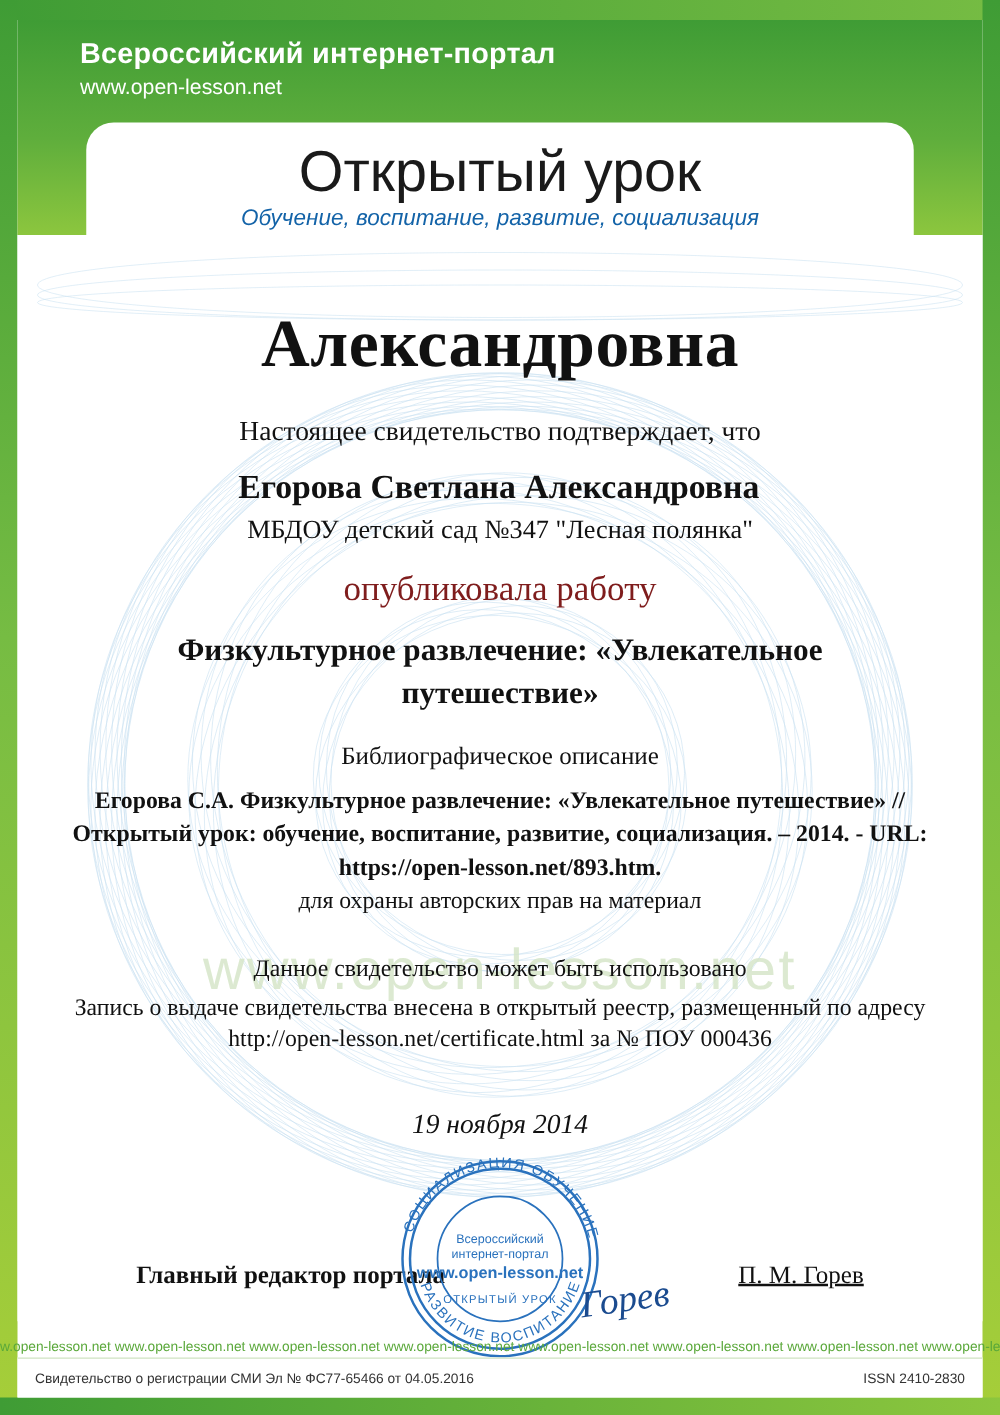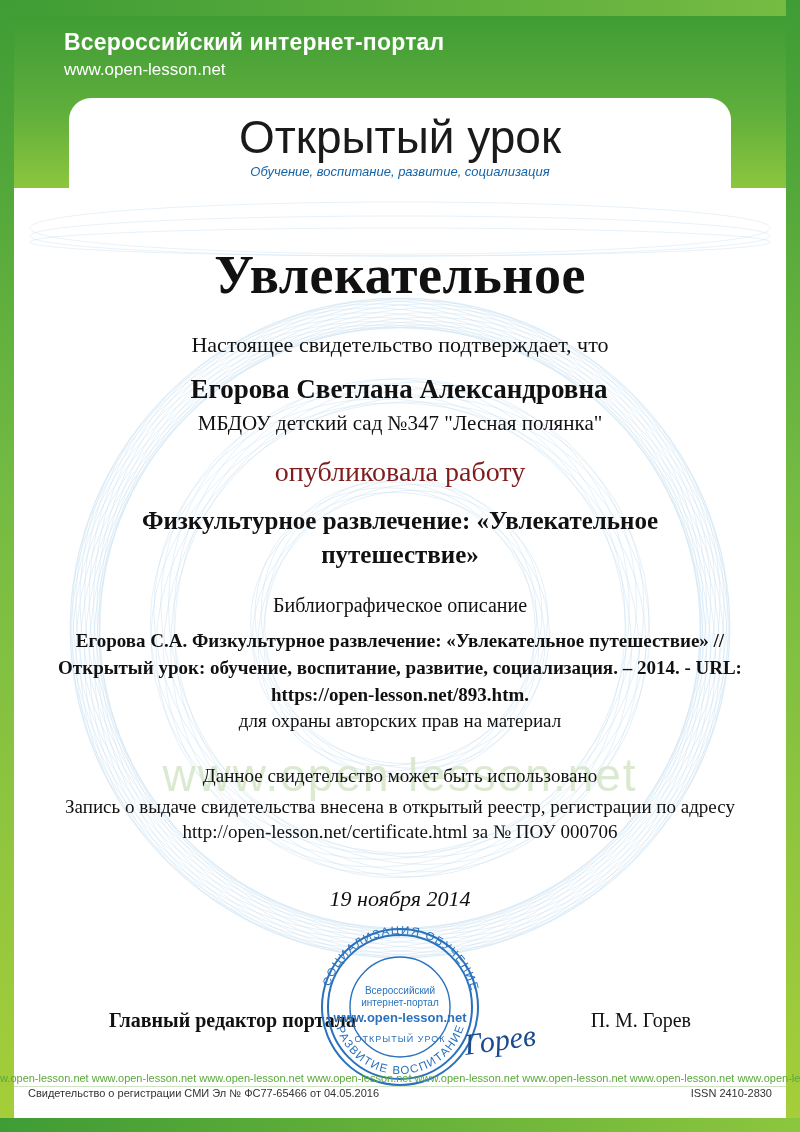--- a/index.html
+++ b/index.html
@@ -57,21 +57,21 @@
     border-radius:22px 22px 0 0;
     text-align:center;
   }
   .plate-title{
     font-family:"Liberation Sans", sans-serif;
     font-size:46px;line-height:54px;color:#1a1a1a;
     margin-top:12px;font-weight:normal;
   }
   .plate-sub{
     font-family:"Liberation Sans", sans-serif;
-    font-style:italic;font-size:13px;color:#1363a8;
+    font-style:italic;font-size:18px;color:#1363a8;
     margin-top:0px;
   }
 
   
   .body-area{
     position:absolute;left:14px;right:14px;top:188px;bottom:75px;
     background:#ffffff;
     overflow:hidden;
   }
   .guilloche{
@@ -122,21 +122,21 @@
   }
 
   
   .sign-row{
     position:absolute;left:14px;right:14px;bottom:100px;
     display:flex;align-items:center;justify-content:space-between;
     padding:0 95px;
     box-sizing:border-box;
   }
   .sign-label{font-size:20px;color:#111;font-weight:bold;}
-  .sign-name{font-size:20px;color:#111;}
+  .sign-name{font-size:20px;color:#111;text-decoration:underline;}
   .stamp{
     position:absolute;left:50%;bottom:30px;transform:translateX(-50%);
     width:190px;height:190px;
   }
   .signature{
     position:absolute;left:58%;bottom:75px;
     font-family:"Liberation Serif", serif;
     font-style:italic;font-size:30px;color:#1b4b8f;
     transform:rotate(-8deg);
   }
@@ -145,21 +145,21 @@
   .url-strip{
     position:absolute;left:0;right:0;bottom:46px;height:16px;
     overflow:hidden;white-space:nowrap;
     font-family:"Liberation Sans", sans-serif;
     font-size:11px;color:#5aa83a;
     line-height:16px;
   }
   .footer{
     position:absolute;left:14px;right:14px;bottom:14px;height:32px;
     background:#ffffff;
-    display:flex;align-items:flex-start;justify-content:space-between;
+    display:flex;align-items:center;justify-content:space-between;
     padding:0 14px;box-sizing:border-box;
     border-top:1px solid #cfe3c2;
     font-family:"Liberation Sans", sans-serif;
     font-size:11px;color:#333;
   }
 </style>
 </head>
 <body>
 
 <div class="page">
@@ -231,32 +231,32 @@
           <ellipse rx="370" ry="26" transform="rotate(0)"></ellipse>
           <ellipse rx="370" ry="20" transform="rotate(0) translate(0,8)"></ellipse>
           <ellipse rx="370" ry="14" transform="rotate(0) translate(0,14)"></ellipse>
         </g>
       </g>
     </svg>
 
     <div class="watermark">www.open-lesson.net</div>
 
     <div class="content">
-      <h1 class="cert-title">Увлекательное</h1>
+      <h1 class="cert-title">Александровна</h1>
       <div class="line-reg">Настоящее свидетельство подтверждает, что</div>
       <div class="name">Егорова Светлана Александровна</div>
       <div class="org">МБДОУ детский сад №347 "Лесная полянка"</div>
       <div class="published">опубликовала работу</div>
       <div class="work">Физкультурное развлечение: «Увлекательное путешествие»</div>
       <div class="biblio-label">Библиографическое описание</div>
       <div class="biblio">Егорова С.А. Физкультурное развлечение: «Увлекательное путешествие» // Открытый урок: обучение, воспитание, развитие, социализация. – 2014. - URL: https://open-lesson.net/893.htm.</div>
       <div class="note" style="margin-top:0">для охраны авторских прав на материал</div>
       <div class="note">Данное свидетельство может быть использовано</div>
-      <div class="note" style="margin-top:6px">Запись о выдаче свидетельства внесена в открытый реестр, регистрации по адресу</div>
-      <div class="note" style="margin-top:0">http://open-lesson.net/certificate.html за № ПОУ 000706</div>
+      <div class="note" style="margin-top:6px">Запись о выдаче свидетельства внесена в открытый реестр, размещенный по адресу</div>
+      <div class="note" style="margin-top:0">http://open-lesson.net/certificate.html за № ПОУ 000436</div>
       <div class="date">19 ноября 2014</div>
     </div>
   </div>
 
   <div class="sign-row">
     <div class="sign-label">Главный редактор портала</div>
     <div class="sign-name">П. М. Горев</div>
   </div>
 
   <svg class="stamp" viewBox="0 0 190 190">

